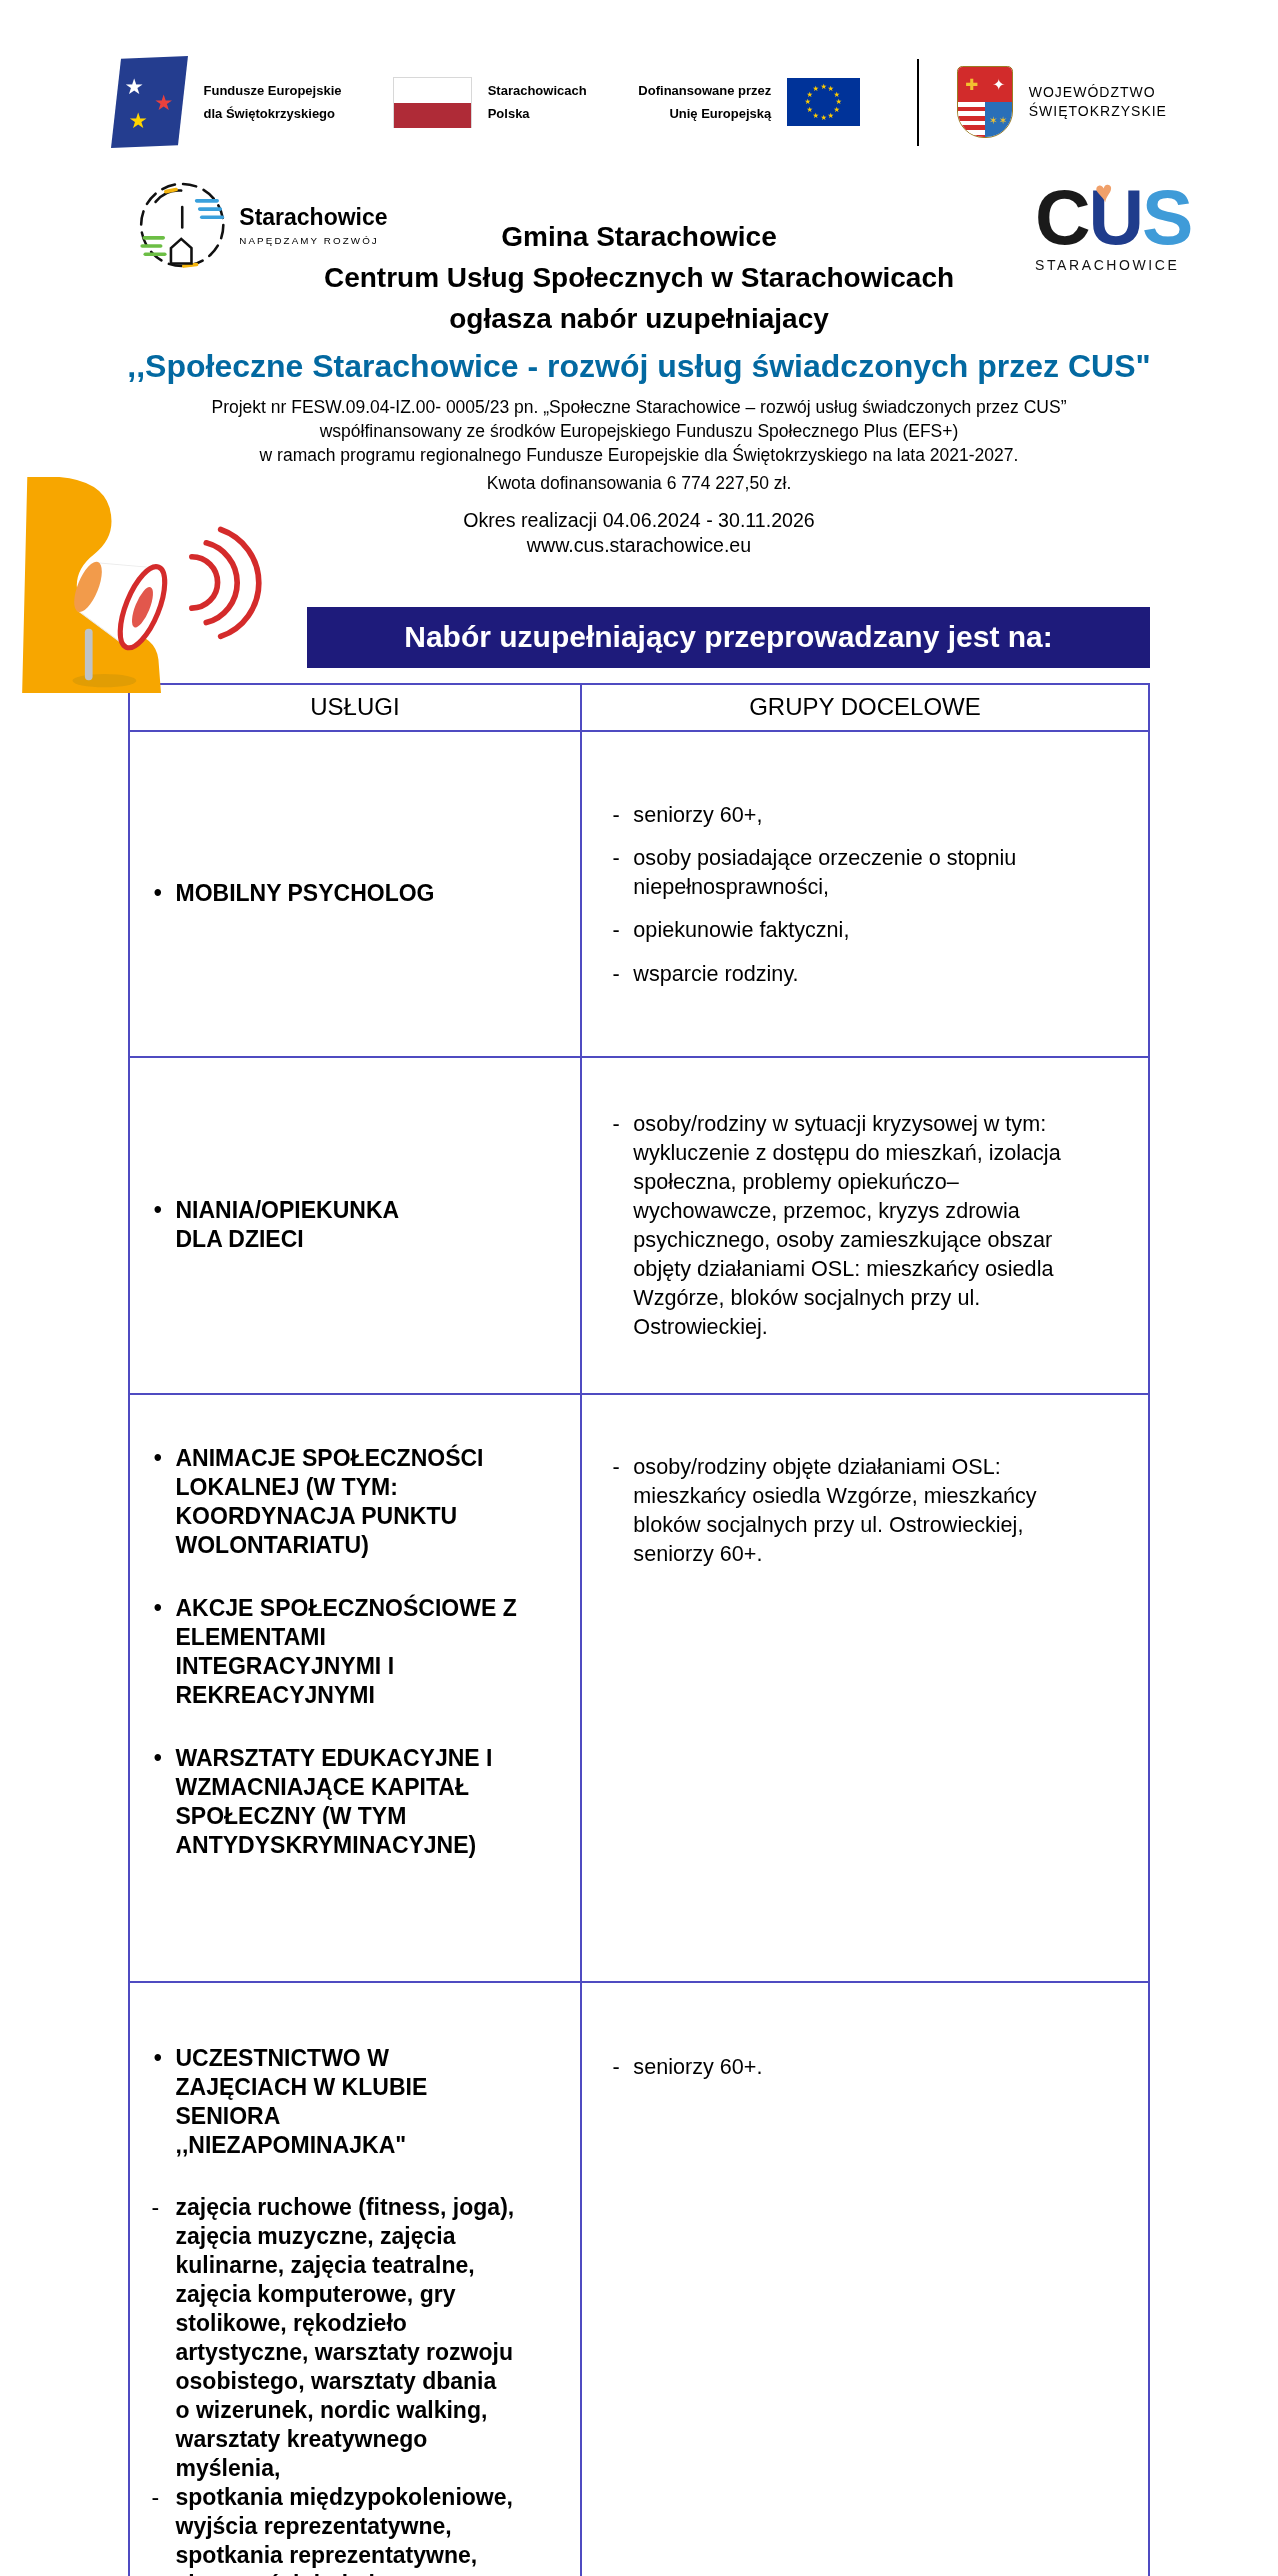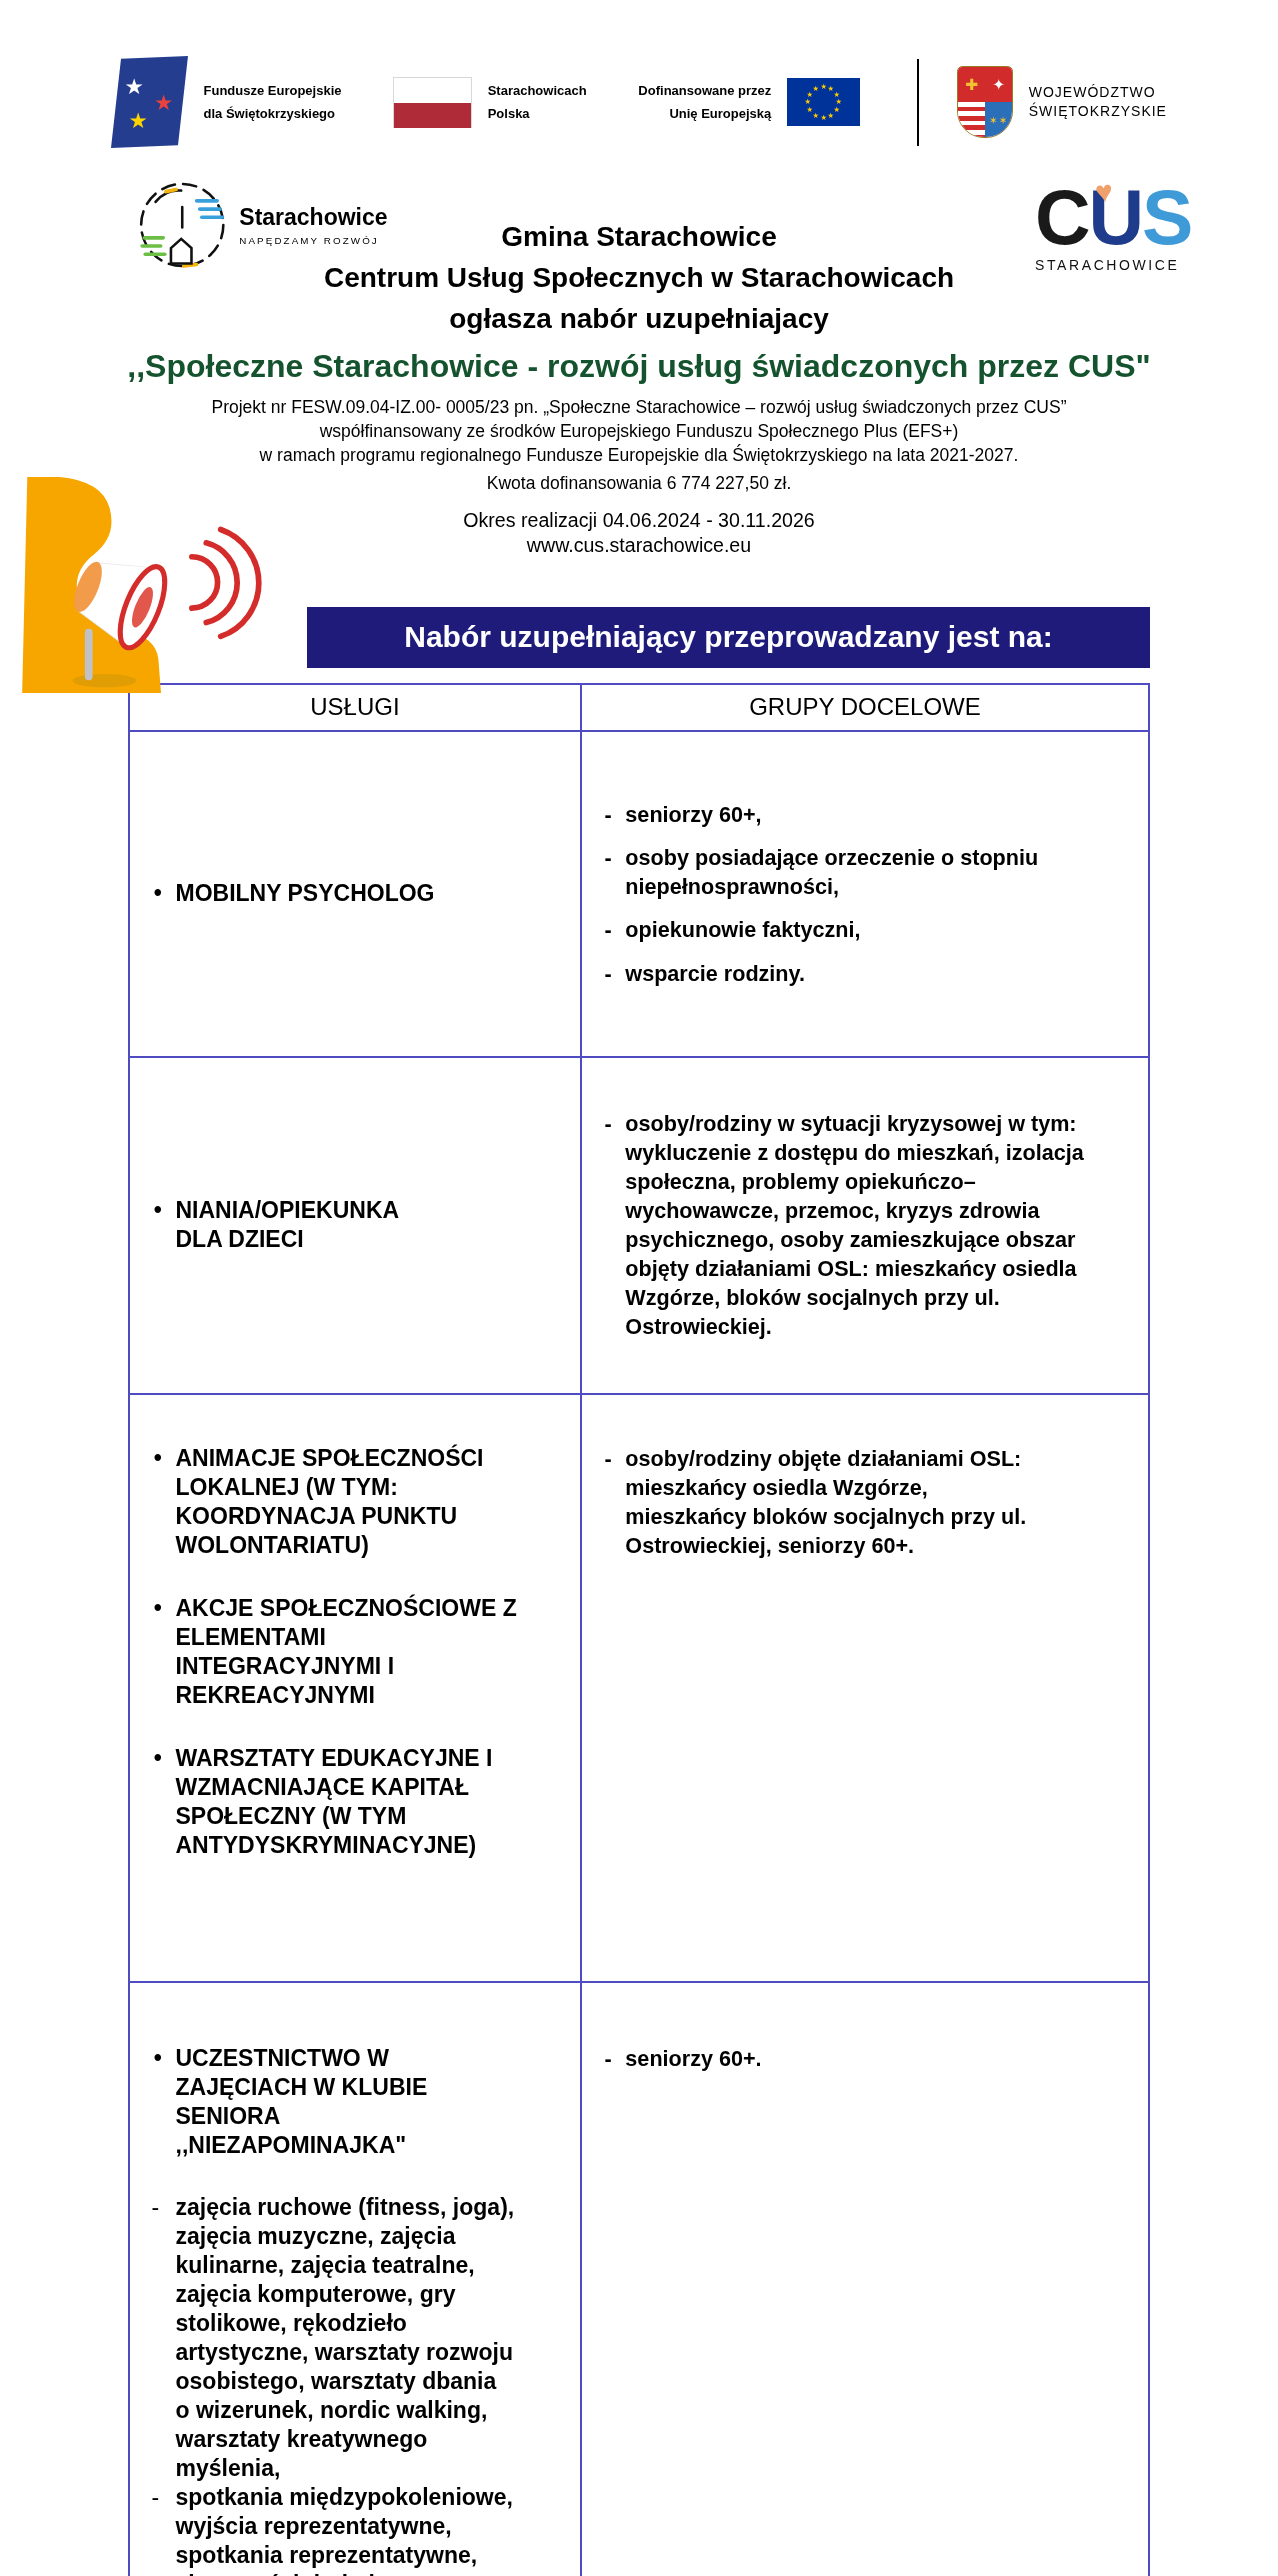--- a/index.html
+++ b/index.html
@@ -56,21 +56,21 @@
                letter-spacing:-2.1px;}
   .cus-c{color:#1a1a1a;} .cus-u{color:#1F3C8C;} .cus-s{color:#3F9BD8;}
   .cus-heart{position:absolute;left:51%;top:-2.1px;transform:translateX(-50%) rotate(-6deg);
              font-size:30px;color:#F0A06A;line-height:1;}
   .cus-city{font-size:14px;letter-spacing:2.6px;margin-top:1px;color:#111;}
 
   
   .org{margin:61px 103px 0 103px;text-align:center;font-size:28px;font-weight:bold;
        line-height:41px;}
   .project-title{margin:8.2px 62px 0 62px;text-align:center;font-size:32px;font-weight:bold;
-                 line-height:38px;color:#14532d;}
+                 line-height:38px;color:#0369a1;}
   .details{margin:10.3px 77px 0 77px;text-align:center;font-size:17.5px;line-height:24px;}
   .funding{margin-top:3.1px;}
   .period-block{margin:13.4px 77px 0 77px;text-align:center;font-size:19.6px;line-height:25px;}
 
   
   .hero{position:relative;height:125px;}
   .megaphone{position:absolute;left:21.6px;top:-81px;}
   .banner{position:absolute;left:307px;top:49px;width:843px;height:61px;background:#1E1B7B;
           color:#ffffff;font-size:30px;font-weight:bold;display:flex;align-items:center;
           justify-content:center;}
@@ -88,21 +88,21 @@
   tr.r1 td{vertical-align:middle;height:303px;}
   tr.r2 td{vertical-align:middle;height:315px;}
   tr.r3 td{vertical-align:top;height:527px;padding-top:49px;}
   tr.r4 td{vertical-align:top;height:577px;padding-top:61px;}
   .svc-bullet{position:relative;padding-left:27px;max-width:350px;margin:0;}
   .svc-bullet::before{content:"\2022";position:absolute;left:5.2px;}
   .svc-bullet + .svc-bullet{margin-top:34px;}
   .svc-dash{position:relative;padding-left:27px;max-width:340px;margin:0;font-weight:bold;}
   .svc-dash::before{content:"-";position:absolute;left:3.1px;font-weight:normal;}
   .svc-gap{height:33px;}
-  .grp{position:relative;padding-left:25px;max-width:464px;margin:0;font-weight:bold;}
+  .grp{position:relative;padding-left:25px;max-width:464px;margin:8px;}
   .grp::before{content:"-";position:absolute;left:4.1px;}
   .grp + .grp{margin-top:14.4px;}
   .grp.narrow{max-width:417px;}
   p{margin:0;}
 </style>
 </head>
 <body>
 
 <div class="page">
 

